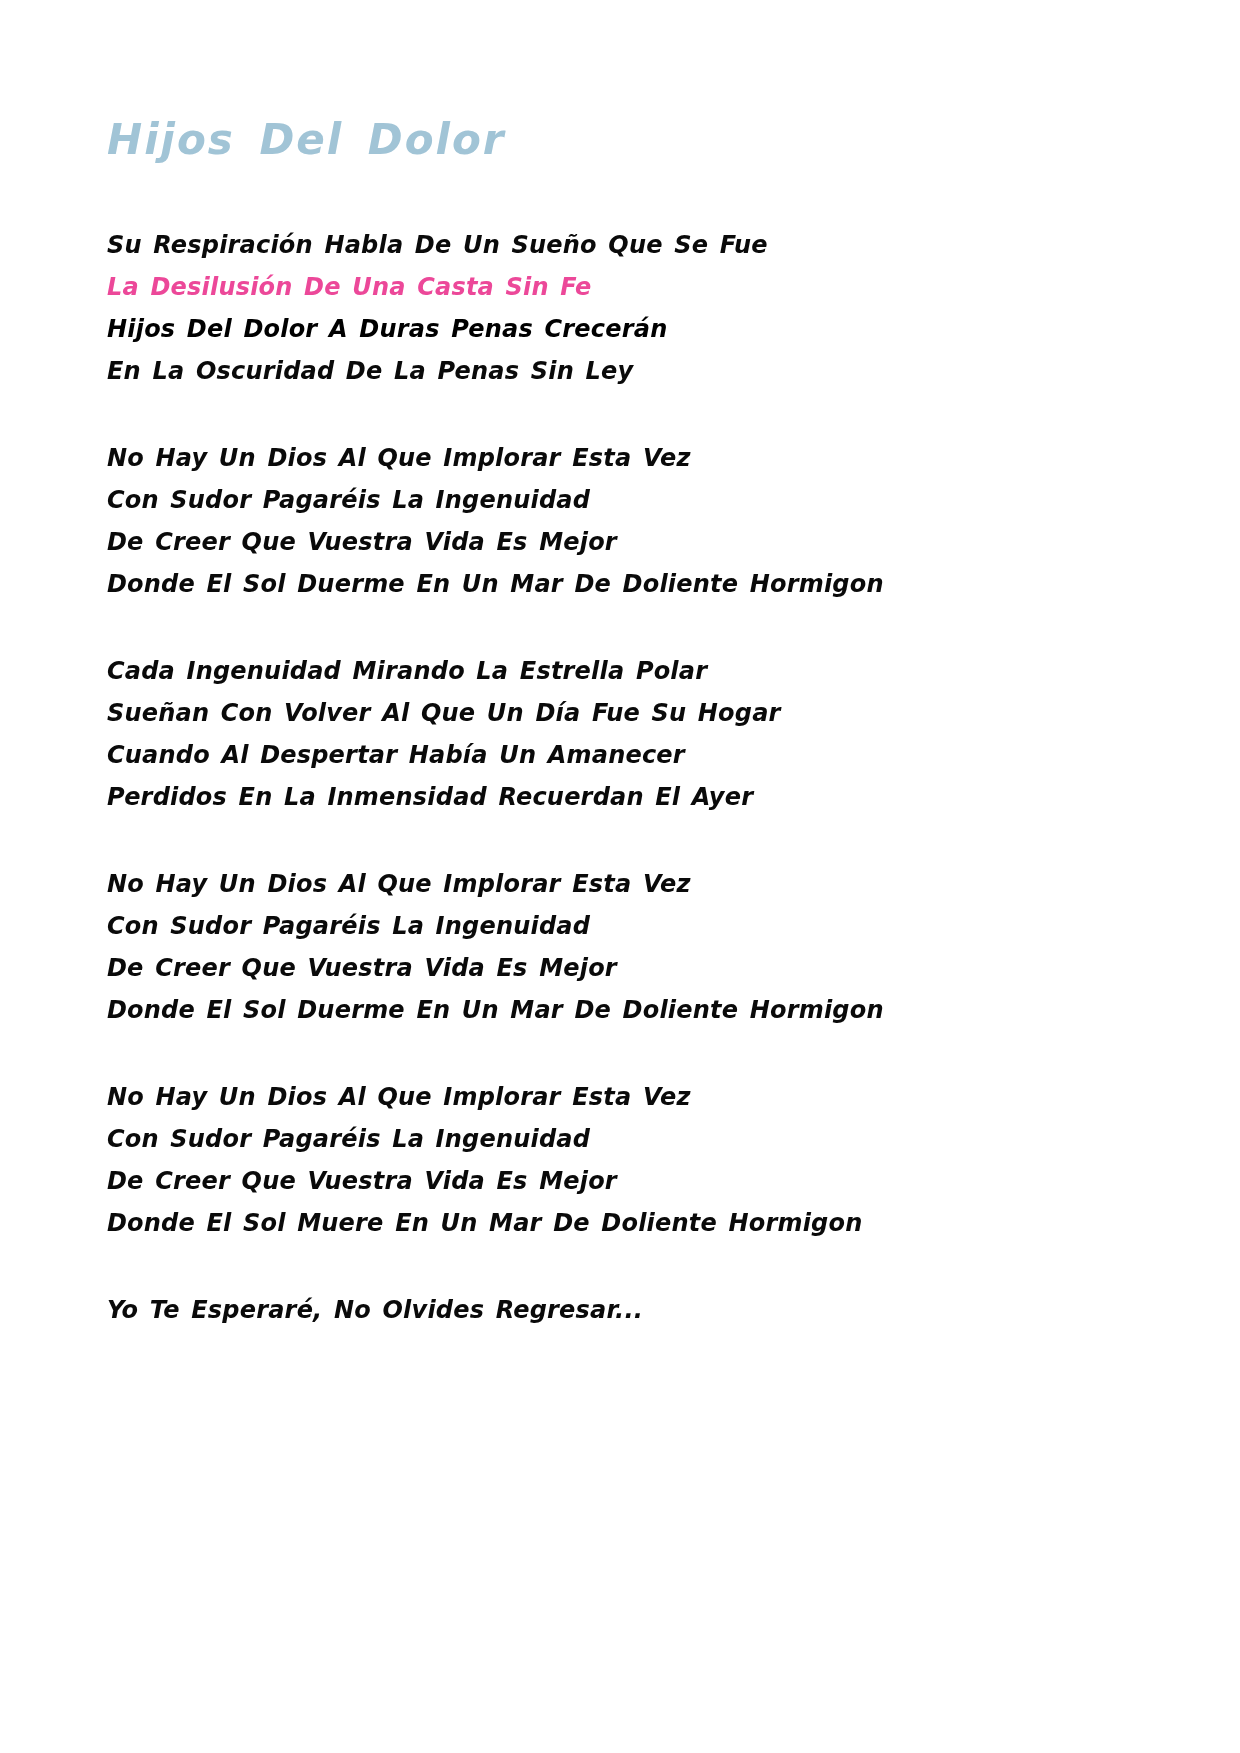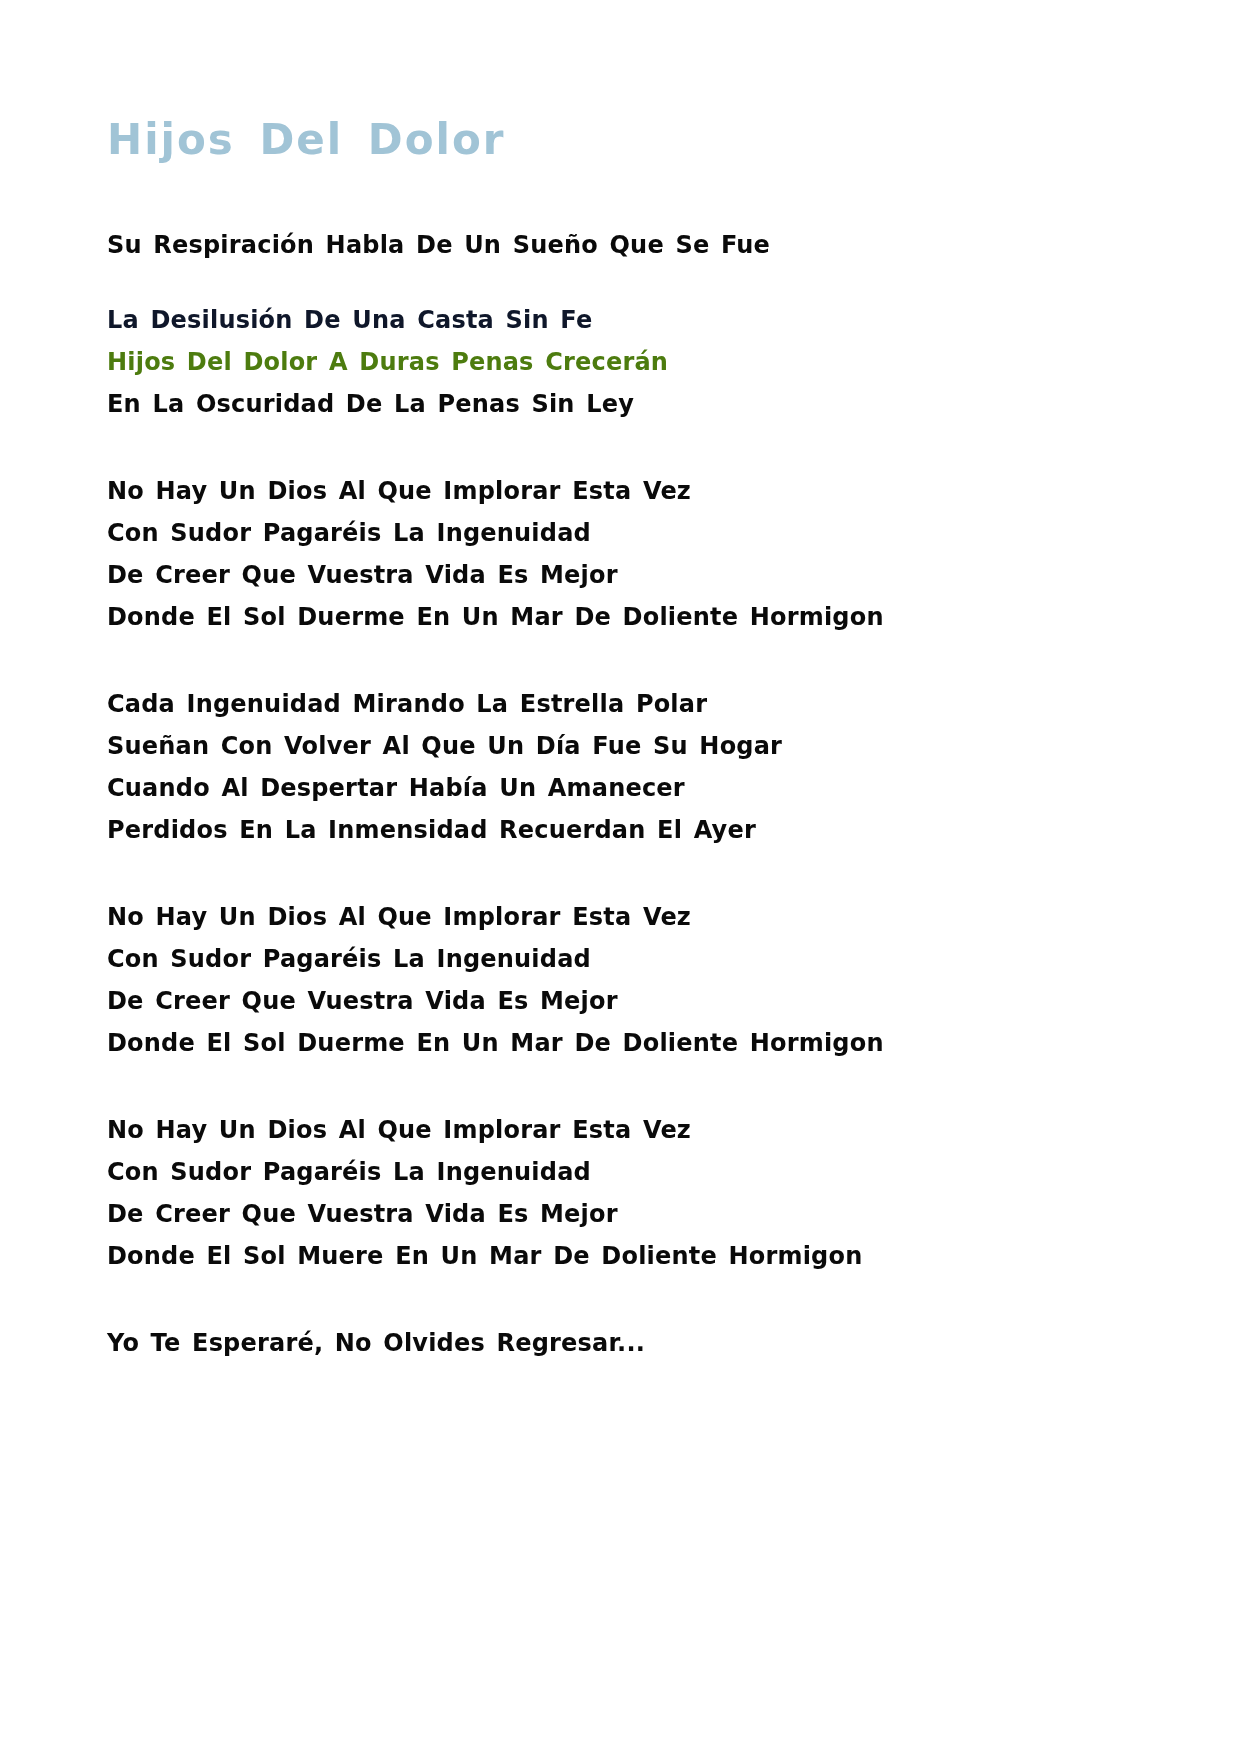--- a/index.html
+++ b/index.html
@@ -7,20 +7,21 @@
     padding: 0;
     background: #ffffff;
   }
   .page {
     position: relative;
     width: 1004px;
     height: 1753px;
     background: #ffffff;
     overflow: hidden;
     font-family: "DejaVu Sans", sans-serif;
+    font-style: italic;
   }
   .content {
     position: absolute;
     top: 108px;
     left: 107px;
     right: 60px;
   }
   .doc-title {
     font-size: 42px;
     font-weight: bold;
@@ -49,22 +50,22 @@
 </head>
 <body>
 
 <div class="page">
   <div class="content">
 
     <h1 class="doc-title" style="color: rgb(161, 196, 214);">Hijos Del Dolor</h1>
 
     <div class="stanza">
       <div class="lyric-line" style="color: rgb(10, 10, 10); margin-top: 16px;">Su Respiración Habla De Un Sueño Que Se Fue</div>
-      <div class="lyric-line" style="color: #0f172a; margin-top: 33px;">La Desilusión De Una Casta Sin Fe</div>
-      <div class="lyric-line" style="color: #4d7c0f;">Hijos Del Dolor A Duras Penas Crecerán</div>
+      <div class="lyric-line" style="color: #ec4899;">La Desilusión De Una Casta Sin Fe</div>
+      <div class="lyric-line" style="color: #000000;">Hijos Del Dolor A Duras Penas Crecerán</div>
       <div class="lyric-line" style="color: rgb(10, 10, 10);">En La Oscuridad De La Penas Sin Ley</div>
     </div>
 
     <div class="stanza">
       <div class="lyric-line" style="color: rgb(10, 10, 10);">No Hay Un Dios Al Que Implorar Esta Vez</div>
       <div class="lyric-line" style="color: rgb(10, 10, 10);">Con Sudor Pagaréis La Ingenuidad</div>
       <div class="lyric-line" style="color: rgb(10, 10, 10);">De Creer Que Vuestra Vida Es Mejor</div>
       <div class="lyric-line" style="color: rgb(10, 10, 10);">Donde El Sol Duerme En Un Mar De Doliente Hormigon</div>
     </div>
 

